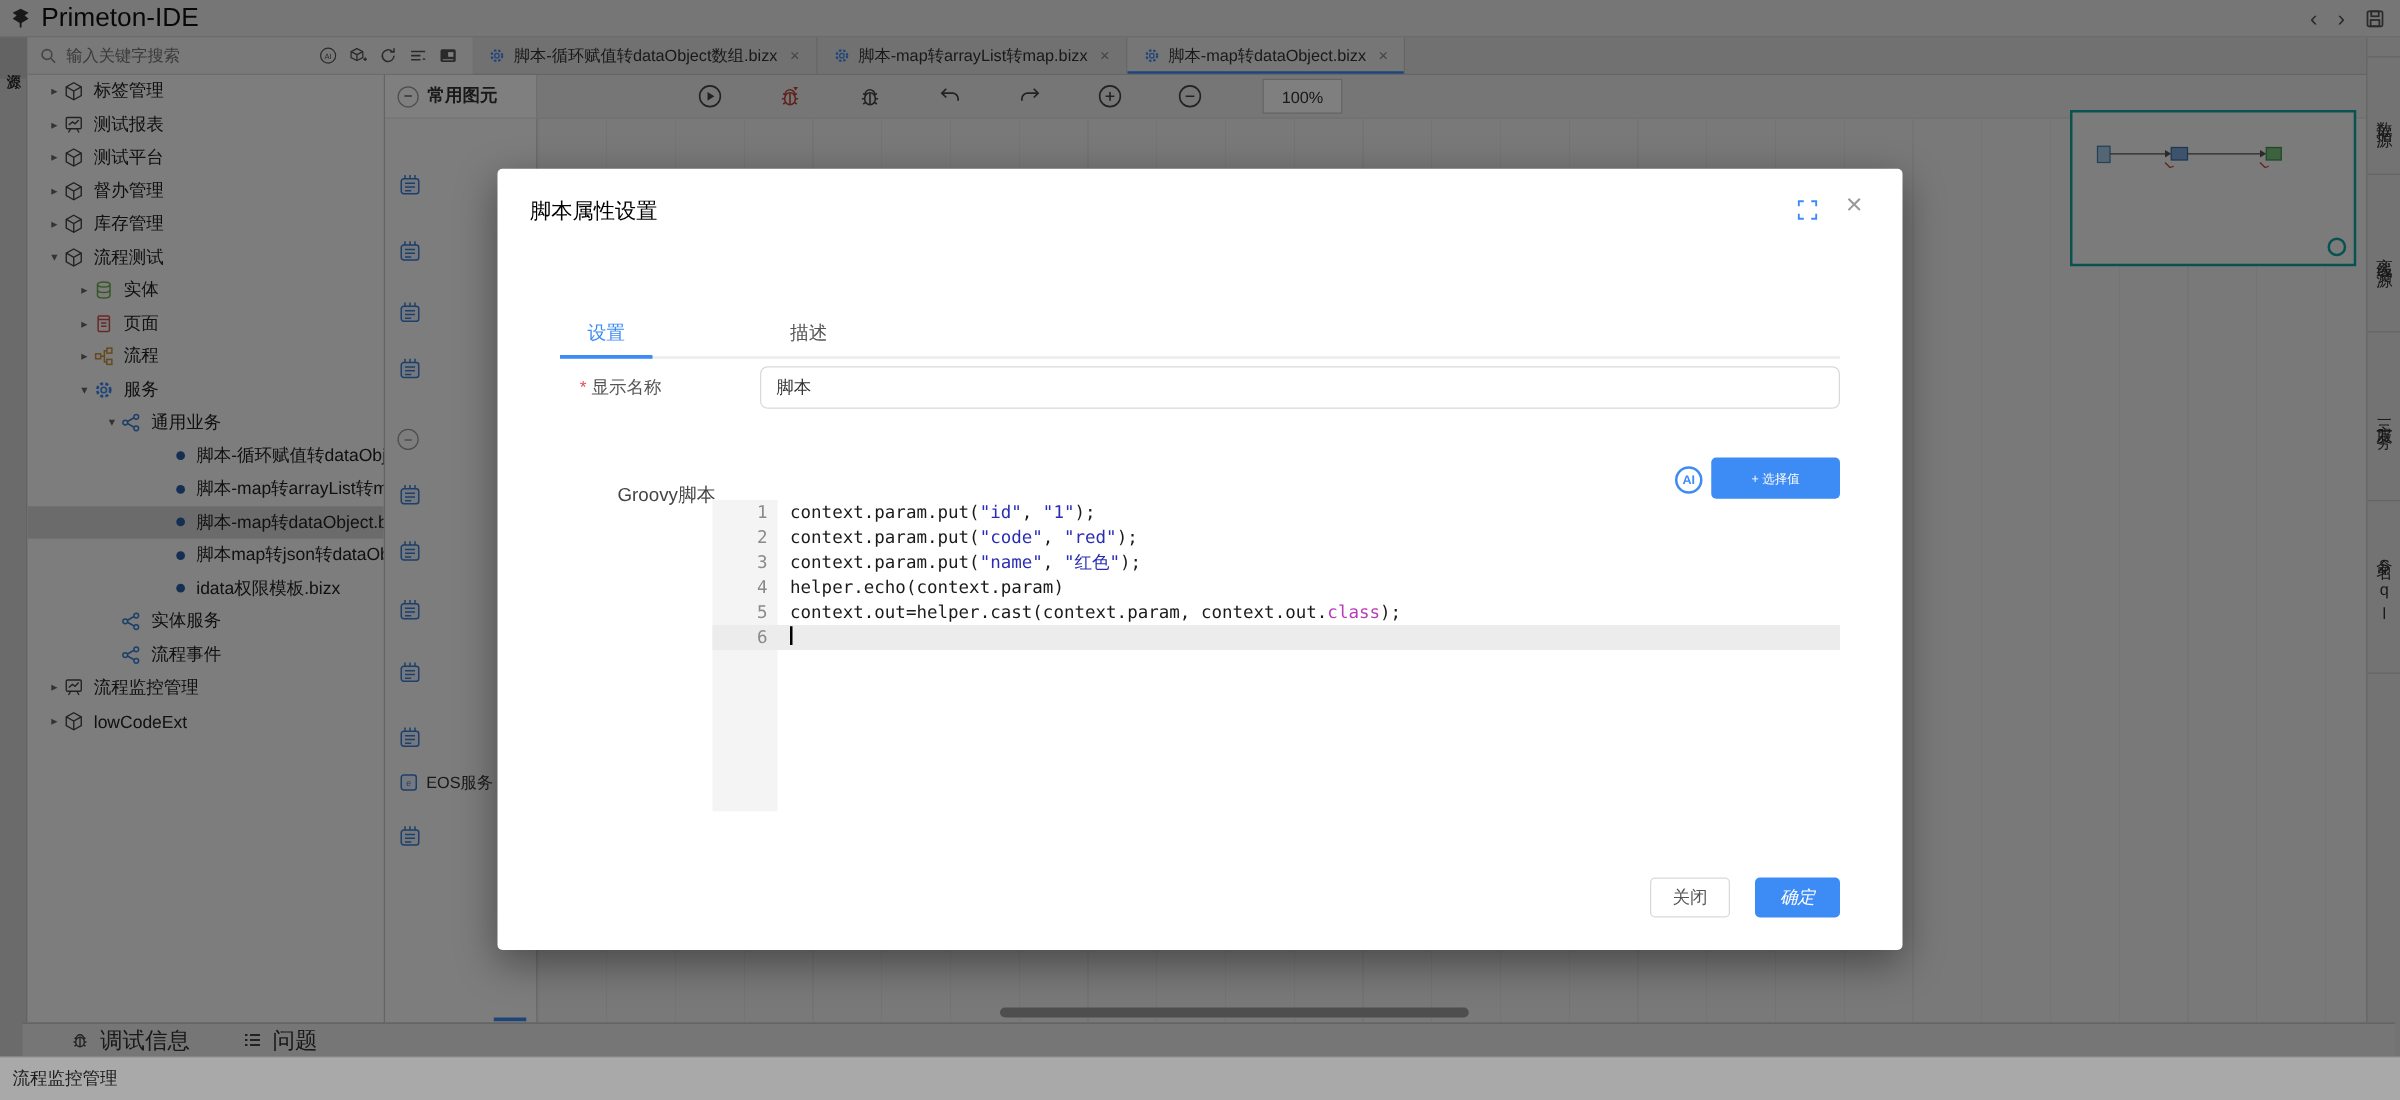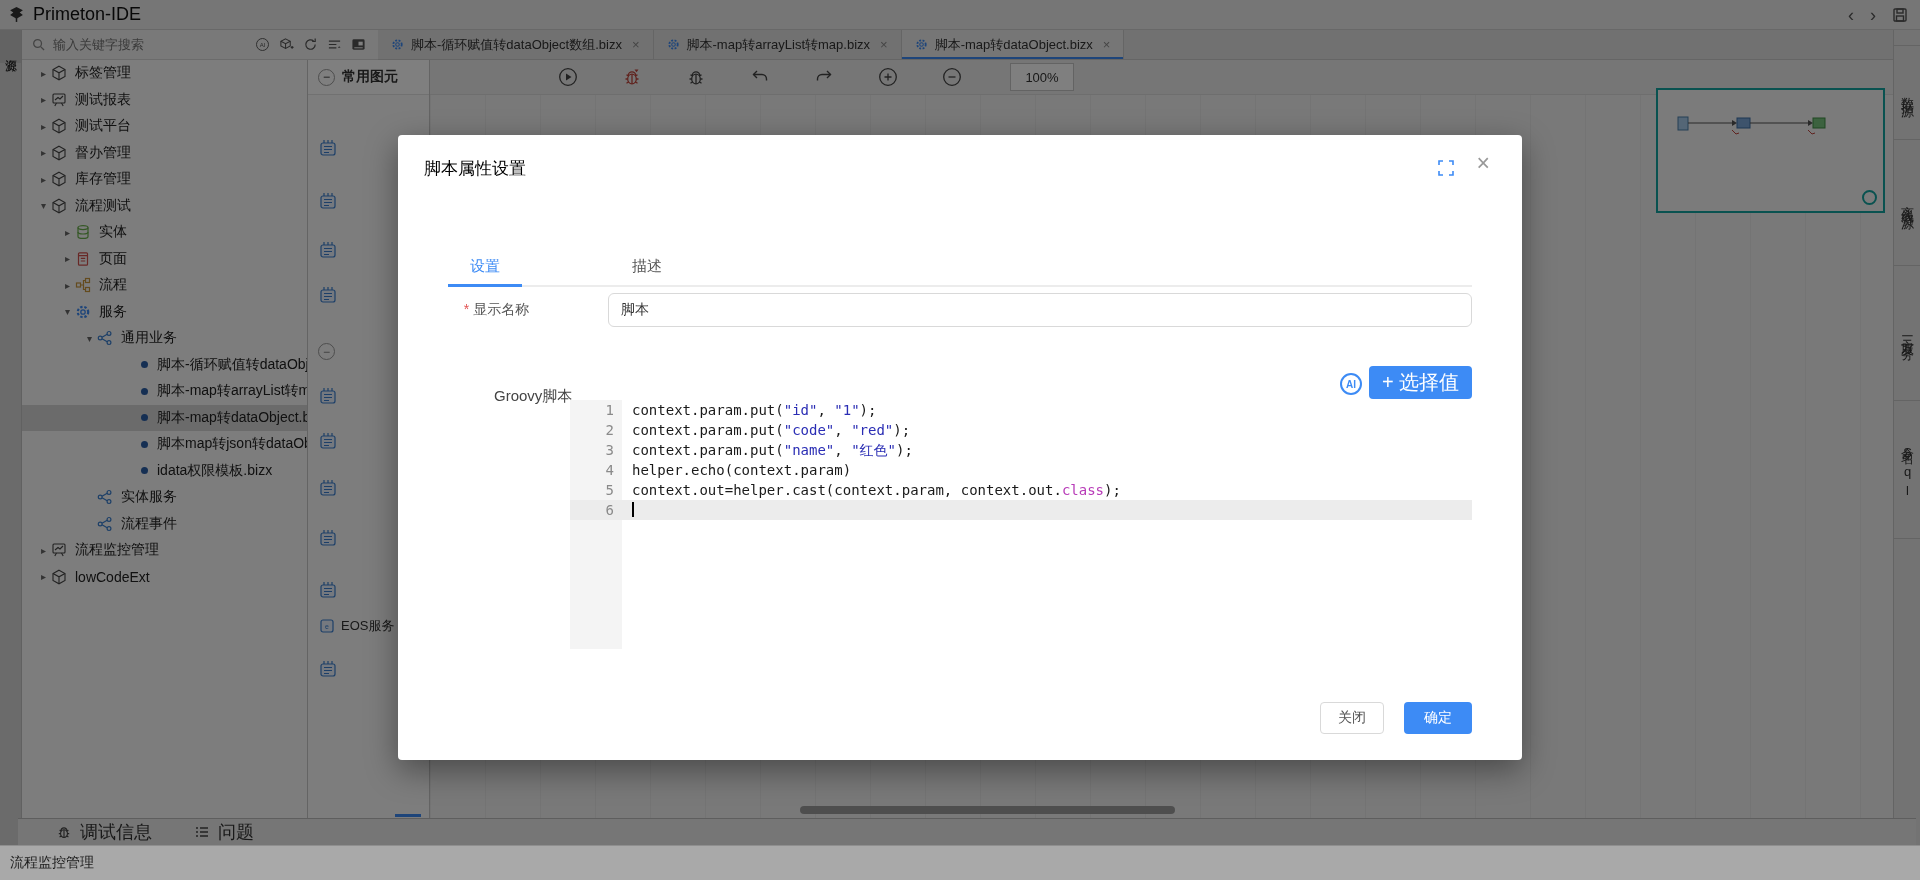--- a/index.html
+++ b/index.html
@@ -3,21 +3,21 @@
 <meta charset="utf-8">
 <style>
   html,body{margin:0;padding:0;background:#222;}
   .app{position:relative;width:1920px;height:880px;background:#f0f0f0;
        font-family:"Liberation Sans",sans-serif;overflow:hidden;}
 
   
   .titlebar{position:absolute;left:0;top:0;width:1920px;height:30px;background:#ececec;
             border-bottom:1px solid #d0d0d0;display:flex;align-items:center;box-sizing:border-box;}
   .logo{margin-left:8px;display:inline-flex;}
-  .title-text{margin-left:8px;font-size:18px;color:#111;}
+  .title-text{margin-left:8px;font-size:21px;color:#111;}
   .title-right{position:absolute;right:12px;top:0;height:30px;display:flex;align-items:center;gap:16px;color:#555;font-size:18px;}
   .navchev{cursor:default;line-height:1;}
 
   
   .activity{position:absolute;left:0;top:30px;width:22px;height:815px;background:#d6d6d6;border-right:1px solid #c2c2c2;box-sizing:border-box;}
   .activity-tab{background:#c6c6c6;padding:9px 0;text-align:center;font-size:12px;color:#222;line-height:15px;}
 
   
   .side-header{position:absolute;left:22px;top:30px;width:356px;height:30px;background:#f3f3f3;
                border-bottom:1px solid #d6d6d6;display:flex;align-items:center;box-sizing:border-box;}
@@ -101,35 +101,35 @@
   .dlg-tab.active{color:#3d8bf5;}
   .dlg-tab.active:after{content:"";position:absolute;left:0;right:0;bottom:-2px;height:3px;background:#3d8bf5;}
   .fld-label{position:absolute;left:0;top:166px;width:197px;text-align:center;font-size:14px;color:#555;}
   .req{color:#e25353;margin-right:4px;}
   .name-input{position:absolute;left:210px;top:158px;width:864px;height:34px;border:1px solid #d9d9d9;border-radius:6px;
               font-size:14px;color:#333;padding:0 12px;box-sizing:border-box;font-family:"Liberation Sans",sans-serif;outline:none;}
   .groovy-label{position:absolute;left:96px;top:252px;font-size:15px;color:#444;}
   .ai-icon{position:absolute;left:942px;top:238px;width:22px;height:22px;border:2px solid #3d8bf5;border-radius:50%;
            color:#3d8bf5;font-size:10px;font-weight:bold;display:flex;align-items:center;justify-content:center;box-sizing:border-box;}
   .select-btn{position:absolute;left:971px;top:231px;width:103px;height:33px;background:#3d8bf5;color:#fff;border:none;
-              border-radius:4px;font-size:20px;font-family:"Liberation Sans",sans-serif;}
+              border-radius:4px;font-size:10px;font-family:"Liberation Sans",sans-serif;}
   .editor{position:absolute;left:172px;top:265px;width:902px;height:249px;background:#fff;
           font-family:"DejaVu Sans Mono",monospace;font-size:14px;}
   .editor:before{content:"";position:absolute;left:0;top:0;width:52px;height:100%;background:#f4f4f4;}
   .code-row{display:flex;height:20px;line-height:20px;position:relative;}
   .code-row.active{background:#ececec;}
   .gutter{width:44px;padding-right:8px;color:#8a8a8a;text-align:right;flex:none;position:relative;}
   .code-text{padding-left:10px;white-space:pre;color:#1a1a1a;}
   .tok-s{color:#2a2db4;}
   .tok-k{color:#b83bb8;}
   .cursor{display:inline-block;width:2px;height:15px;background:#000;vertical-align:-2px;}
   .btn-close{position:absolute;left:922px;top:567px;width:64px;height:32px;background:#fff;border:1px solid #d9d9d9;
              border-radius:4px;font-size:14px;color:#555;font-family:"Liberation Sans",sans-serif;}
   .btn-ok{position:absolute;left:1006px;top:567px;width:68px;height:32px;background:#3d8bf5;border:none;
-          border-radius:4px;font-size:14px;color:#fff;font-family:"Liberation Sans",sans-serif;}
+          border-radius:4px;font-size:14px;color:#fff;font-family:"Liberation Sans",sans-serif;font-style:italic;}
 </style>
 </head>
 <body>
 
 <div class="app">
 
   <div class="titlebar">
     <span class="logo">
       <svg width="17" height="17" viewBox="0 0 16 16">
           <path d="M2 4l6-3 6 3-3 2 3 2.5-6 3.5-6-3.5 3-2.5z" fill="#333"></path>

